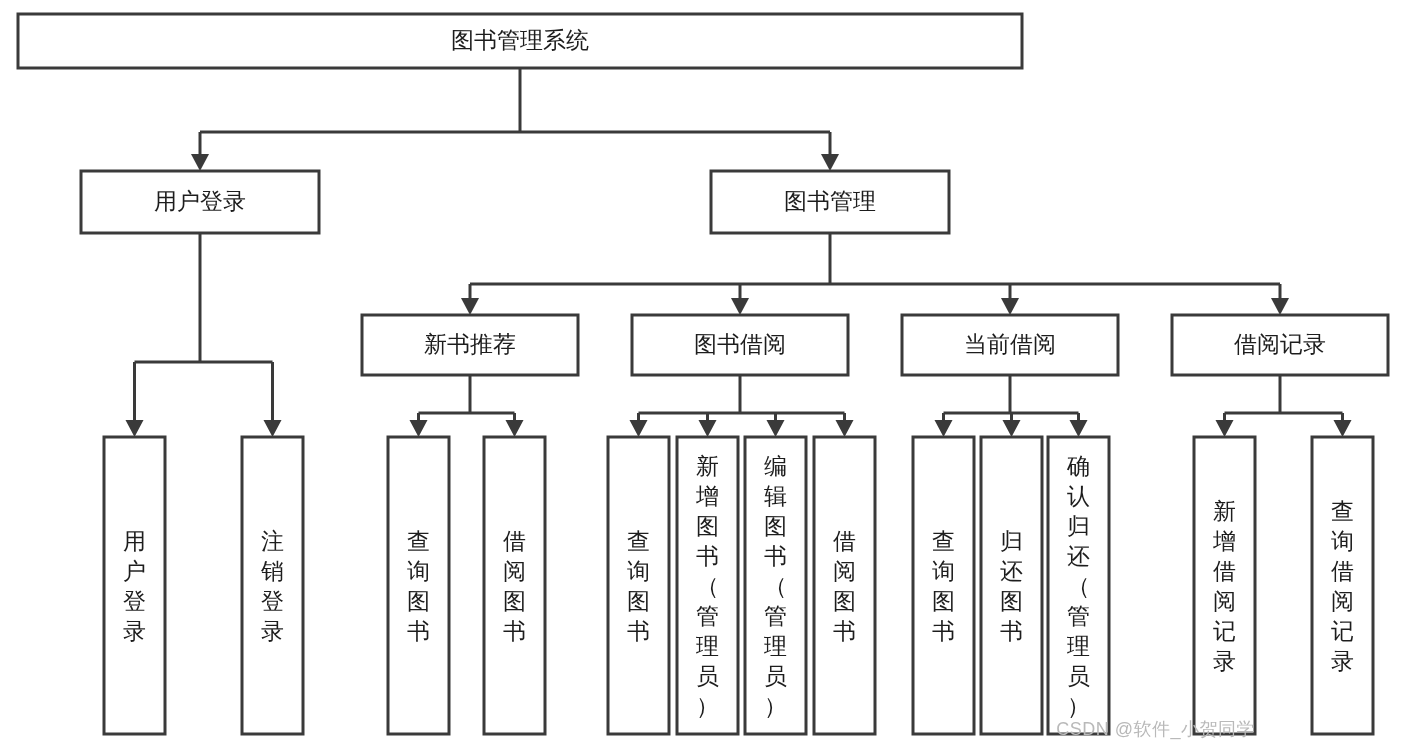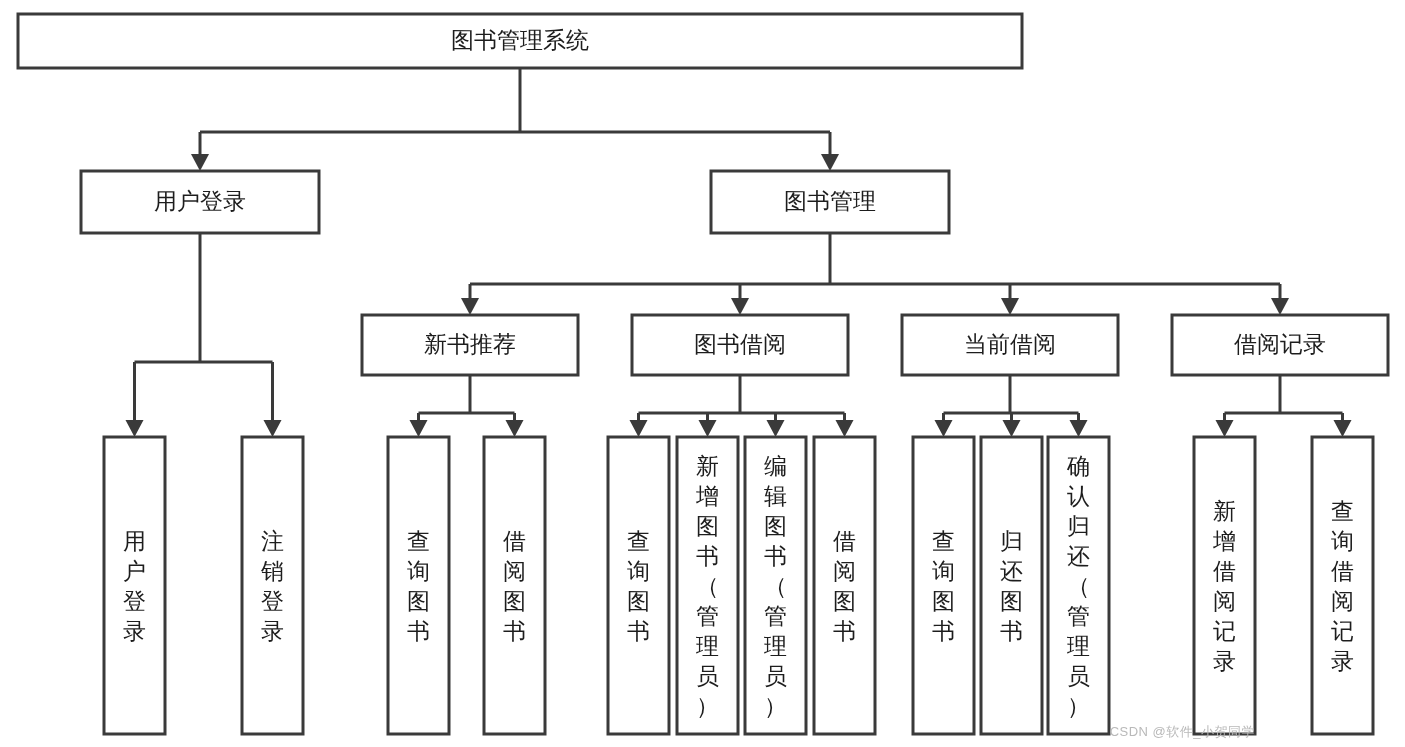--- a/index.html
+++ b/index.html
@@ -53,21 +53,21 @@
     font-family: "Liberation Sans", "DejaVu Sans", sans-serif;
     font-size: 23px;
     fill: #1d1d1d;
     text-anchor: middle;
   }
   .watermark {
     position: absolute;
     right: 8px;
     bottom: 6px;
     font-family: "Liberation Sans", "DejaVu Sans", sans-serif;
-    font-size: 13px;
+    font-size: 18px;
     color: #b9b9b9;
     white-space: nowrap;
     letter-spacing: 0.5px;
   }
 </style>
 </head>
 <body>
 
 <div id="diagram-root">
   <svg class="flow" viewBox="0 0 1405 747" xmlns="http://www.w3.org/2000/svg">

